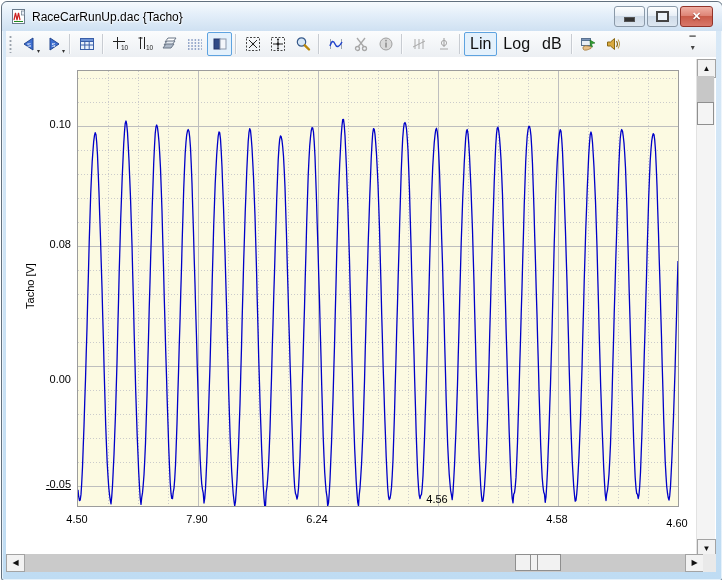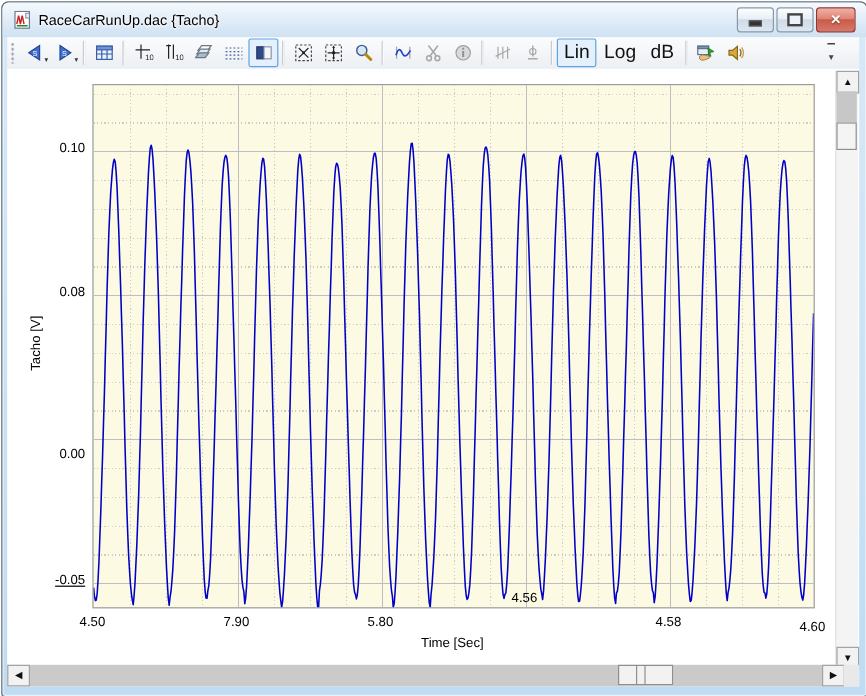--- a/index.html
+++ b/index.html
@@ -297,30 +297,29 @@
           <line x1="120.5" y1="0" x2="120.5" y2="435" stroke="#BEBEBE" stroke-width="1" shape-rendering="crispEdges"></line>
           <line x1="240.5" y1="0" x2="240.5" y2="435" stroke="#BEBEBE" stroke-width="1" shape-rendering="crispEdges"></line>
           <line x1="360.5" y1="0" x2="360.5" y2="435" stroke="#BEBEBE" stroke-width="1" shape-rendering="crispEdges"></line>
           <line x1="480.5" y1="0" x2="480.5" y2="435" stroke="#BEBEBE" stroke-width="1" shape-rendering="crispEdges"></line>
           <polyline points="0.0,418.7 0.7,425.7 1.5,429.5 2.2,429.1 3.0,423.4 3.7,412.3 4.5,396.3 5.2,376.7 6.0,354.9 6.7,332.1 7.5,308.4 8.2,283.4 9.0,256.9 9.7,228.7 10.5,199.7 11.2,171.5 12.0,145.5 12.7,123.2 13.5,105.0 14.2,90.5 15.0,79.2 15.7,70.4 16.5,64.3 17.2,61.7 18.0,63.8 18.7,71.3 19.5,84.1 20.2,101.5 21.0,121.9 21.7,144.1 22.5,167.3 23.2,191.3 24.0,216.7 24.7,243.9 25.5,272.4 26.2,301.3 27.0,329.0 27.7,353.9 28.5,374.9 29.2,391.8 30.0,405.2 30.7,415.7 31.5,423.6 32.2,428.7 33.0,432.9 33.7,426.1 34.5,414.8 35.2,400.3 36.0,383.5 36.7,364.6 37.5,343.3 38.2,319.0 39.0,291.6 39.7,261.8 40.5,231.1 41.2,201.1 42.0,173.4 42.7,148.6 43.5,126.5 44.2,106.7 45.0,88.9 45.7,73.2 46.5,60.6 47.2,52.5 48.0,50.0 48.7,53.2 49.5,61.6 50.2,74.1 51.0,89.5 51.7,106.9 52.5,126.5 53.2,148.7 54.0,174.1 54.7,202.4 55.5,232.7 56.2,263.4 57.0,292.7 57.7,319.5 58.5,343.4 59.2,364.7 60.0,383.8 60.7,401.0 61.5,415.8 62.2,427.0 63.0,433.4 63.7,426.7 64.5,421.9 65.2,414.2 66.0,403.7 66.7,390.0 67.5,372.3 68.2,350.3 69.0,324.4 69.7,296.0 70.5,266.8 71.2,238.2 72.0,211.1 72.7,185.3 73.5,160.6 74.2,136.5 75.0,113.5 75.7,92.5 76.5,75.2 77.2,62.7 78.0,55.8 78.7,54.0 79.5,56.6 80.2,62.4 81.0,71.0 81.7,82.4 82.5,97.4 83.2,116.5 84.0,139.9 84.7,166.8 85.5,195.6 86.2,224.7 87.0,252.9 87.7,279.6 88.5,304.9 89.2,329.5 90.0,353.3 90.7,375.7 91.5,395.7 92.2,411.5 93.0,422.2 93.7,427.4 94.5,427.6 95.2,421.5 96.0,417.1 96.7,408.2 97.5,394.2 98.2,375.3 99.0,352.6 99.7,327.7 100.5,301.9 101.2,276.0 102.0,250.2 102.7,223.9 103.5,197.0 104.2,169.6 105.0,143.0 105.7,118.6 106.5,98.1 107.2,82.2 108.0,71.0 108.7,63.8 109.5,59.8 110.2,58.5 111.0,60.4 111.7,66.1 112.5,76.7 113.2,92.3 114.0,112.6 114.7,136.2 115.5,161.6 116.2,187.5 117.0,213.3 117.7,239.2 118.5,265.7 119.2,292.9 120.0,320.1 120.7,346.2 121.5,369.5 122.2,388.5 123.0,402.8 123.7,412.6 124.5,418.7 125.2,421.8 126.0,432.0 126.7,427.5 127.5,417.4 128.2,402.6 129.0,384.4 129.7,364.1 130.5,342.5 131.2,319.5 132.0,294.9 132.7,268.1 133.5,239.4 134.2,209.8 135.0,181.1 135.7,154.7 136.5,131.9 137.2,112.8 138.0,96.9 138.7,83.8 139.5,73.0 140.2,65.0 141.0,60.9 141.7,61.7 142.5,68.1 143.2,79.9 144.0,96.0 144.7,115.0 145.5,135.7 146.2,157.7 147.0,181.2 147.7,206.5 148.5,234.0 149.2,263.1 150.0,292.6 150.7,320.8 151.5,346.0 152.2,367.6 153.0,385.6 153.7,400.5 154.5,412.9 155.2,422.8 156.0,429.7 156.7,435.0 157.5,430.4 158.2,420.9 159.0,408.4 159.7,393.6 160.5,376.4 161.2,356.3 162.0,332.7 162.7,305.8 163.5,276.4 164.2,246.2 165.0,216.8 165.7,189.4 166.5,164.6 167.2,142.0 168.0,121.1 168.7,101.7 169.5,84.5 170.2,70.6 171.0,61.3 171.7,57.6 172.5,59.5 173.2,66.4 174.0,77.0 174.7,90.2 175.5,105.8 176.2,123.9 177.0,145.1 177.7,169.8 178.5,197.7 179.2,227.6 180.0,257.7 180.7,286.5 181.5,313.1 182.2,337.1 183.0,359.1 183.7,379.5 184.5,398.2 185.2,414.5 186.0,427.1 186.7,434.6 187.5,435.0 188.2,421.3 189.0,415.8 189.7,407.5 190.5,395.5 191.2,379.2 192.0,358.5 192.7,334.0 193.5,307.1 194.2,279.5 195.0,252.4 195.7,226.4 196.5,201.3 197.2,176.5 198.0,152.0 198.7,128.4 199.5,106.9 200.2,89.0 201.0,75.9 201.7,68.1 202.5,65.0 203.2,65.8 204.0,69.5 204.7,75.8 205.5,85.3 206.2,98.6 207.0,116.4 207.7,138.5 208.5,163.9 209.2,191.2 210.0,218.7 210.7,245.5 211.5,271.2 212.2,296.1 213.0,320.8 213.7,345.1 214.5,368.2 215.2,388.7 216.0,405.1 216.7,416.5 217.5,422.6 218.2,424.3 219.0,428.1 219.7,425.2 220.5,417.3 221.2,404.1 222.0,385.9 222.7,364.0 223.5,339.9 224.2,314.8 225.0,289.4 225.7,263.4 226.5,236.4 227.2,208.3 228.0,179.7 228.7,151.8 229.5,126.4 230.2,104.8 231.0,87.8 231.7,75.1 232.5,66.1 233.2,60.0 234.0,56.7 234.7,56.8 235.5,61.2 236.2,70.9 237.0,85.8 237.7,105.4 238.5,128.2 239.2,152.7 240.0,177.9 240.7,203.5 241.5,229.8 242.2,257.1 243.0,285.5 243.7,314.1 244.5,341.3 245.2,365.6 246.0,385.7 246.7,401.3 247.5,412.7 248.2,420.7 249.0,425.9 249.7,435.0 250.5,431.9 251.2,422.7 252.0,408.8 252.7,391.6 253.5,372.2 254.2,351.1 255.0,328.1 255.7,302.8 256.5,274.8 257.2,244.7 258.0,213.8 258.7,183.8 259.5,156.2 260.2,132.0 261.0,111.1 261.7,93.2 262.5,77.7 263.2,64.5 264.0,54.5 264.7,48.7 265.5,48.4 266.2,53.8 267.0,64.7 267.7,79.8 268.5,97.8 269.2,117.8 270.0,139.5 270.7,163.2 271.5,189.4 272.2,218.1 273.0,248.7 273.7,279.5 274.5,308.9 275.2,335.4 276.0,358.5 276.7,378.3 277.5,395.4 278.2,410.2 279.0,422.4 279.7,431.2 280.5,435.0 281.2,424.4 282.0,416.9 282.7,406.5 283.5,393.7 284.2,378.2 285.0,359.2 285.7,336.5 286.5,310.2 287.2,281.5 288.0,252.0 288.7,223.4 289.5,196.6 290.2,171.9 291.0,148.8 291.7,126.9 292.5,106.3 293.2,87.8 294.0,72.7 294.7,62.3 295.5,57.6 296.2,58.2 297.0,63.4 297.7,71.9 298.5,83.1 299.2,96.7 300.0,113.3 300.7,133.5 301.5,157.5 302.2,184.7 303.0,213.8 303.7,243.2 304.5,271.3 305.2,297.3 306.0,321.5 306.7,344.2 307.5,365.7 308.2,385.7 309.0,403.3 309.7,417.0 310.5,425.5 311.2,428.5 312.0,427.3 312.7,423.5 313.5,416.4 314.2,405.0 315.0,388.7 315.7,367.6 316.5,342.6 317.2,315.3 318.0,287.2 318.7,259.4 319.5,232.2 320.2,205.3 321.0,178.3 321.7,151.3 322.5,125.3 323.2,101.6 324.0,81.9 324.7,67.2 325.5,57.7 326.2,52.7 327.0,51.5 327.7,53.2 328.5,58.0 329.2,66.5 330.0,79.5 330.7,97.4 331.5,119.9 332.2,145.8 333.0,173.6 333.7,201.7 334.5,229.2 335.2,256.3 336.0,283.2 336.7,310.2 337.5,337.0 338.2,362.5 339.0,385.0 339.7,403.1 340.5,416.1 341.2,424.1 342.0,427.7 342.7,424.6 343.5,423.3 344.2,416.7 345.0,404.7 345.7,387.9 346.5,367.6 347.2,345.3 348.0,322.0 348.7,297.9 349.5,272.7 350.2,246.1 351.0,217.9 351.7,189.1 352.5,161.1 353.2,135.7 354.0,113.9 354.7,96.4 355.5,82.7 356.2,72.1 357.0,64.1 357.7,59.0 358.5,57.3 359.2,60.3 360.0,68.7 360.7,82.4 361.5,100.5 362.2,121.6 363.0,144.3 363.7,167.9 364.5,192.3 365.2,217.9 366.0,245.1 366.7,273.6 367.5,302.3 368.2,329.6 369.0,354.0 369.7,374.3 370.5,390.5 371.2,403.1 372.0,412.8 372.7,419.9 373.5,424.1 374.2,428.6 375.0,421.0 375.7,409.2 376.5,394.3 377.2,377.4 378.0,358.5 378.7,337.4 379.5,313.5 380.2,286.6 381.0,257.6 381.7,227.7 382.5,198.8 383.2,172.3 384.0,148.7 384.7,127.9 385.5,109.4 386.2,92.8 387.0,78.4 387.7,67.0 388.5,60.1 389.2,58.5 390.0,62.6 390.7,71.7 391.5,84.7 392.2,100.3 393.0,117.8 393.7,137.4 394.5,159.3 395.2,184.3 396.0,212.0 396.7,241.5 397.5,271.2 398.2,299.4 399.0,325.0 399.7,347.7 400.5,367.6 401.2,385.5 402.0,401.4 402.7,415.0 403.5,425.1 404.2,430.3 405.0,429.9 405.7,424.1 406.5,415.5 407.2,404.2 408.0,389.7 408.7,371.2 409.5,348.5 410.2,322.0 411.0,293.3 411.7,263.8 412.5,235.1 413.2,207.9 414.0,182.3 414.7,157.8 415.5,134.2 416.2,111.6 417.0,91.3 417.7,74.8 418.5,63.1 419.2,57.1 420.0,56.3 420.7,59.7 421.5,66.5 422.2,75.9 423.0,88.2 423.7,104.0 424.5,123.9 425.2,147.9 426.0,175.3 426.7,204.5 427.5,233.8 428.2,262.0 429.0,288.7 429.7,313.9 430.5,338.1 431.2,361.5 432.0,383.4 432.7,402.6 433.5,417.7 434.2,427.5 435.0,431.8 435.7,423.3 436.5,421.6 437.2,416.3 438.0,406.4 438.7,391.4 439.5,371.5 440.2,348.0 441.0,322.2 441.7,295.7 442.5,269.3 443.2,243.0 444.0,216.4 444.7,189.2 445.5,161.8 446.2,135.3 447.0,111.2 447.7,91.1 448.5,75.8 449.2,65.3 450.0,58.8 450.7,55.6 451.5,55.3 452.2,58.1 453.0,64.9 453.7,76.4 454.5,93.1 455.2,114.3 456.0,138.8 456.7,164.9 457.5,191.4 458.2,217.8 459.0,244.1 459.7,270.9 460.5,298.2 461.2,325.5 462.0,351.4 462.7,374.3 463.5,392.9 464.2,406.6 465.0,415.7 465.7,421.0 466.5,423.2 467.2,431.3 468.0,425.8 468.7,414.8 469.5,399.0 470.2,380.0 471.0,359.0 471.7,336.7 472.5,313.2 473.2,288.1 474.0,260.9 474.7,232.0 475.5,202.4 476.2,173.8 477.0,147.7 477.7,125.2 478.5,106.6 479.2,91.4 480.0,78.9 480.7,68.9 481.5,61.8 482.2,58.6 483.0,60.3 483.7,67.7 484.5,80.4 485.2,97.4 486.0,117.2 486.7,138.7 487.5,161.3 488.2,185.3 489.0,211.0 489.7,238.8 490.5,268.1 491.2,297.6 492.0,325.6 492.7,350.6 493.5,371.8 494.2,389.2 495.0,403.4 495.7,415.1 496.5,424.3 497.2,430.2 498.0,429.3 498.7,423.2 499.5,413.0 500.2,400.0 501.0,384.9 501.7,367.6 502.5,347.4 503.2,324.0 504.0,297.4 504.7,268.5 505.5,238.9 506.2,210.4 507.0,184.0 507.7,160.2 508.5,138.7 509.2,118.9 510.0,100.7 510.7,84.6 511.5,71.9 512.2,63.7 513.0,61.0 513.7,63.8 514.5,71.5 515.2,82.6 516.0,96.4 516.7,112.2 517.5,130.4 518.2,151.6 519.0,176.1 519.7,203.6 520.5,232.9 521.2,262.3 522.0,290.2 522.7,315.8 523.5,338.8 524.2,359.7 525.0,378.9 525.7,396.5 526.5,411.6 527.2,423.0 528.0,429.5 528.7,422.8 529.5,419.1 530.2,412.7 531.0,403.3 531.7,390.4 532.5,373.2 533.2,351.5 534.0,326.2 534.7,298.6 535.5,270.5 536.2,243.0 537.0,216.6 537.7,191.3 538.5,166.5 539.2,142.1 540.0,118.7 540.7,97.5 541.5,80.2 542.2,67.8 543.0,60.8 543.7,58.5 544.5,60.2 545.2,64.8 546.0,72.1 546.7,82.5 547.5,96.8 548.2,115.5 549.0,138.5 549.7,164.7 550.5,192.7 551.2,220.7 552.0,247.9 552.7,273.8 553.5,298.9 554.2,323.6 555.0,347.8 555.7,370.6 556.5,390.7 557.2,406.5 558.0,417.1 558.7,422.5 559.5,423.3 560.2,427.5 561.0,423.8 561.7,415.2 562.5,401.3 563.2,382.6 564.0,360.3 564.7,336.1 565.5,311.1 566.2,285.8 567.0,260.1 567.7,233.5 568.5,206.0 569.2,178.0 570.0,151.0 570.7,126.5 571.5,105.9 572.2,89.9 573.0,78.2 573.7,70.2 574.5,65.1 575.2,62.7 576.0,63.7 576.7,68.9 577.5,79.3 578.2,94.8 579.0,114.9 579.7,137.9 580.5,162.5 581.2,187.7 582.0,213.0 582.7,239.0 583.5,265.9 584.2,293.7 585.0,321.5 585.7,347.9 586.5,371.2 587.2,390.3 588.0,404.8 588.7,415.2 589.5,422.2 590.2,426.5 591.0,429.1 591.7,424.9 592.5,415.4 593.2,401.6 594.0,384.8 594.7,366.1 595.5,346.1 596.2,324.5 597.0,300.8 597.7,274.6 598.5,246.5 599.2,217.8 600.0,190.0" fill="none" stroke="#0000C8" stroke-width="1.3" stroke-linejoin="round"></polyline>
         </svg>
     </div>
     <div id="ticks">
         <div class="tick-x" style="left: 49px; top: 456px;">4.50</div>
         <div class="tick-x" style="left: 169px; top: 456px;">7.90</div>
-        <div class="tick-x" style="left: 289px; top: 456px;">5.80</div>
+        <div class="tick-x" style="left: 289px; top: 456px;">6.24</div>
         <div class="tick-x" style="left: 409px; top: 436px;">4.56</div>
         <div class="tick-x" style="left: 529px; top: 456px;">4.58</div>
         <div class="tick-x" style="left: 649px; top: 460px;">4.60</div>
         <div class="tick-y" style="top: 60.9752px;">0.10</div>
         <div class="tick-y" style="top: 181.008px;">0.08</div>
         <div class="tick-y" style="top: 316px;">0.00</div>
         <div class="tick-y" style="top: 421.075px; text-decoration: underline;">-0.05</div>
       </div>
-    <div id="xlabel">Time [Sec]</div>
     <div id="ylabel">Tacho [V]</div>
 
     <div id="vscroll">
       <div class="sbtn" id="vs-up">
           <span>▲</span>
         </div>
       <div id="vs-shade"></div>
       <div id="vs-thumb"></div>
       <div class="sbtn" id="vs-down">
           <span>▼</span>

